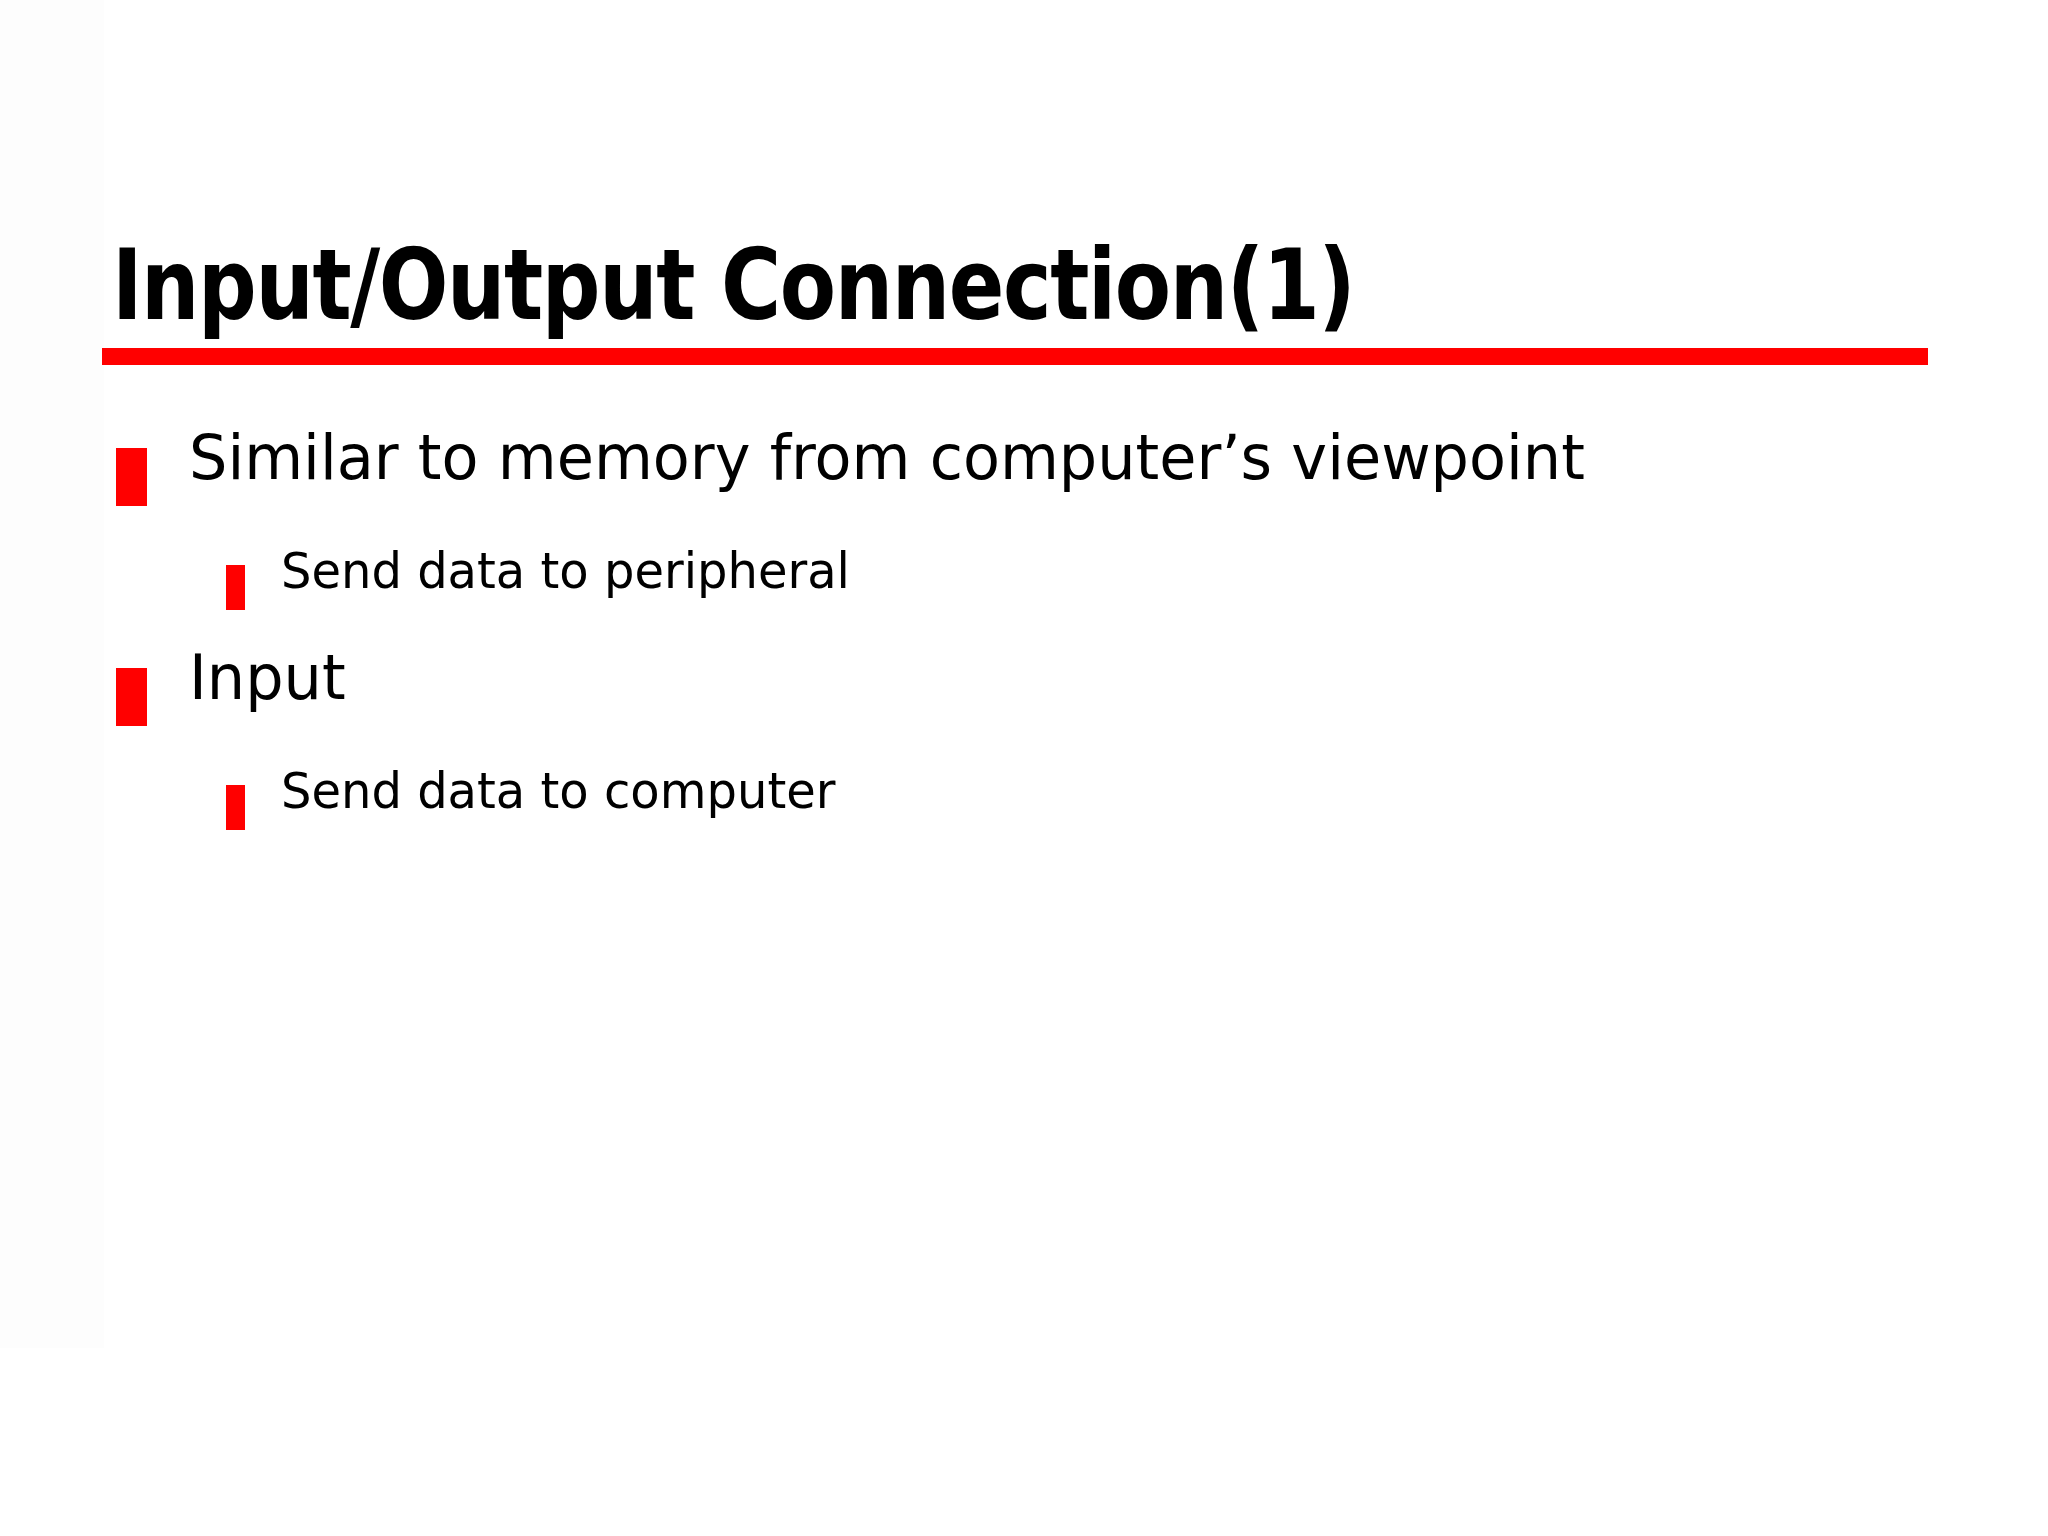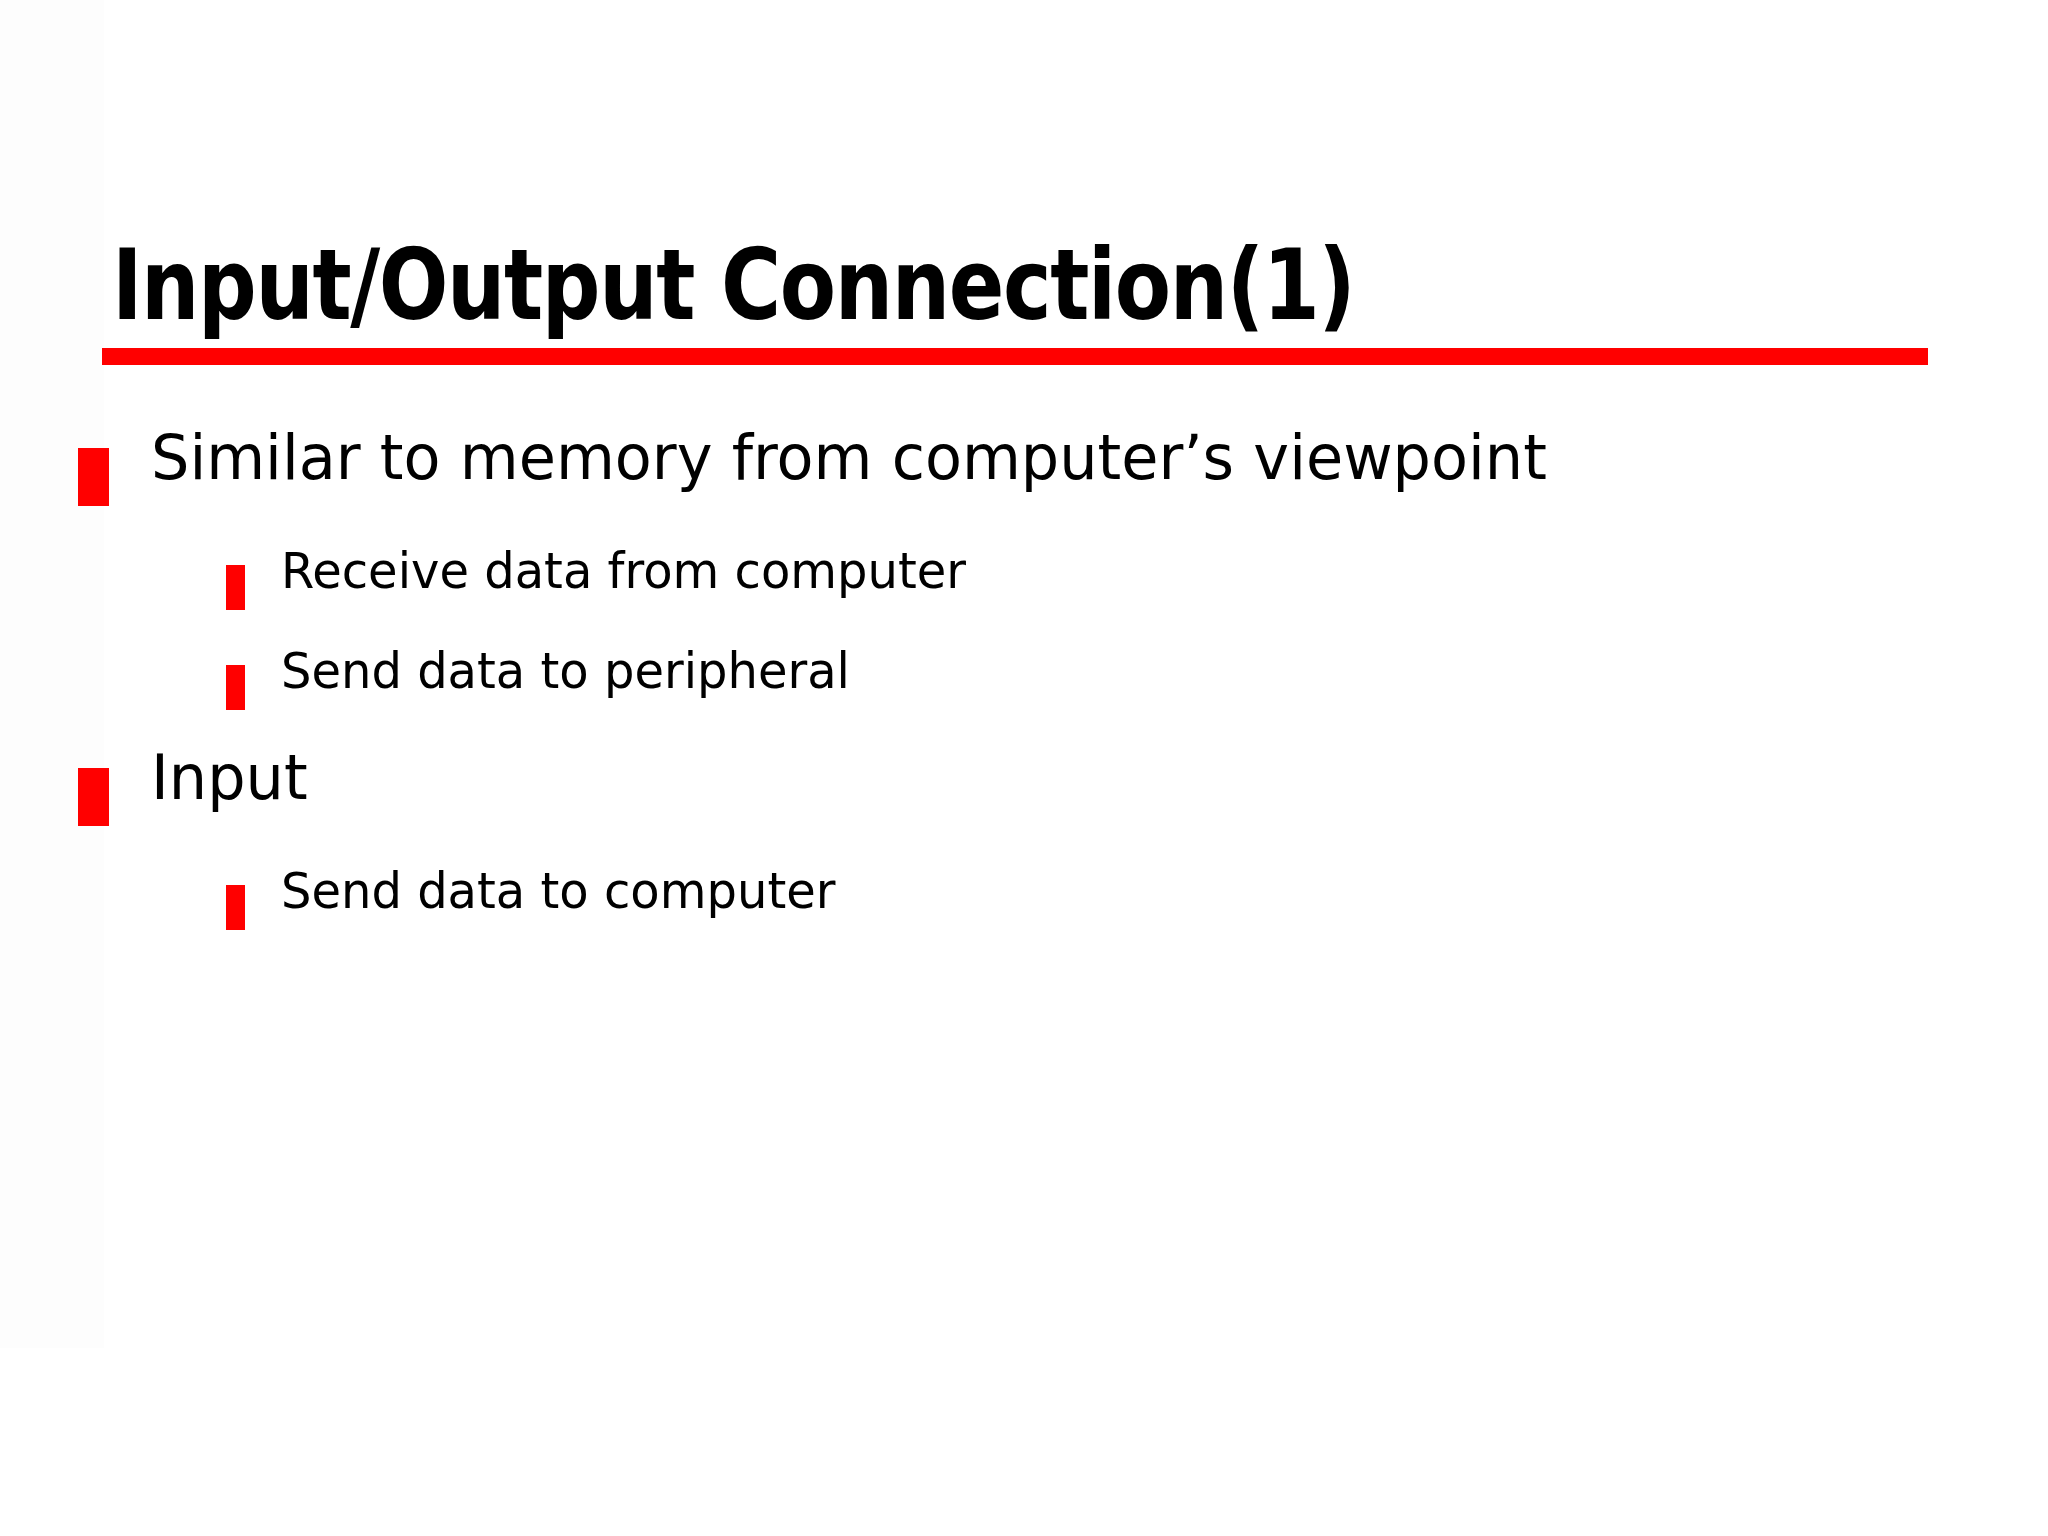--- a/index.html
+++ b/index.html
@@ -67,21 +67,21 @@
 
   .bullet-row {
     position: relative;
     display: flex;
     align-items: flex-start;
     box-sizing: border-box;
   }
 
   
   .bullet-row.level-1 {
-    padding-left: 78px;
+    padding-left: 116px;
     height: 120px;
   }
   .bullet-row.level-1 .bullet-marker {
     flex: 0 0 auto;
     width: 31px;
     height: 58px;
     background: #ff0000;
     margin-top: 22px;
   }
   .bullet-row.level-1 .bullet-text {
@@ -130,24 +130,20 @@
   <div class="title-rule"></div>
 
   <div class="body-list">
 
     <div class="bullet-row level-1">
       <span class="bullet-marker"></span>
       <span class="bullet-text">Similar to memory from computer’s viewpoint</span>
     </div>
 
 
-    <div class="bullet-row level-2">
-      <span class="bullet-marker"></span>
-      <span class="bullet-text">Receive data from computer</span>
-    </div>
 
     <div class="bullet-row level-2">
       <span class="bullet-marker"></span>
       <span class="bullet-text">Send data to peripheral</span>
     </div>
 
     <div class="bullet-row level-1">
       <span class="bullet-marker"></span>
       <span class="bullet-text">Input</span>
     </div>

